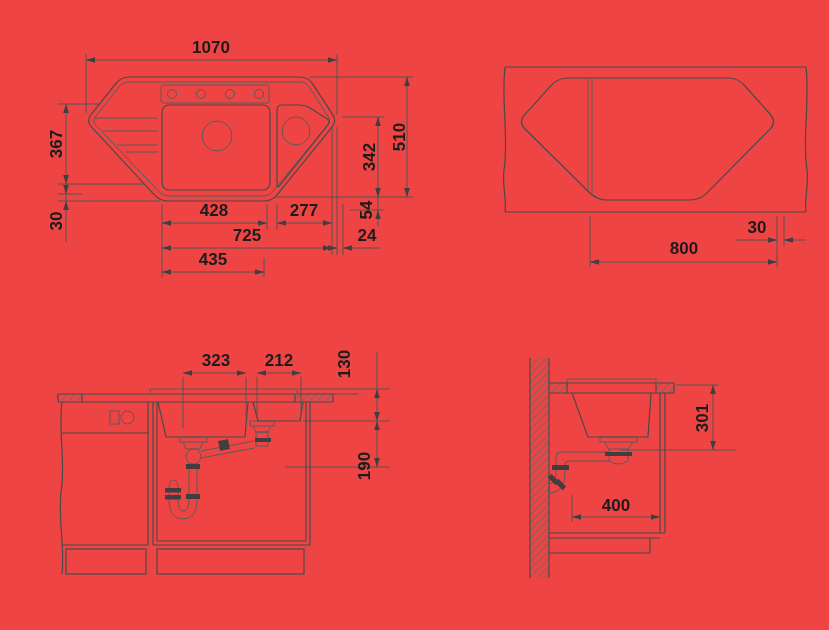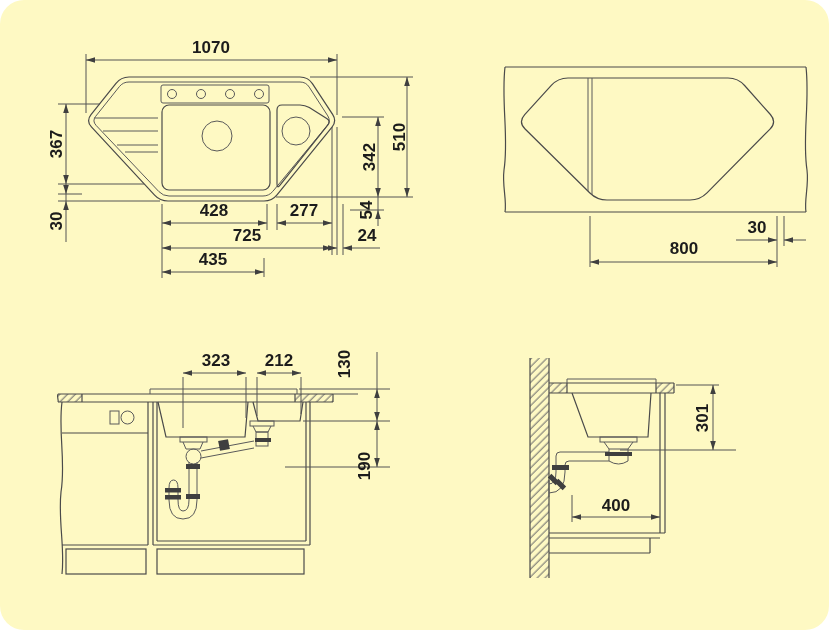--- a/index.html
+++ b/index.html
@@ -1,16 +1,16 @@
 <!DOCTYPE html>
 <html><head>
 <meta charset="utf-8">
 <style>
   html,body{margin:0;padding:0;background:#ffffff;}
-  .stage{position:relative;width:829px;height:630px;background:#fef9c3;overflow:hidden;border-radius:24px;}
+  .stage{position:relative;width:829px;height:630px;background:#ef4444;overflow:hidden;}
   svg{display:block;}
   .geo{stroke:#4a4a4a;stroke-width:1.2;fill:none;}
   .geo2{stroke:#5a5a5a;stroke-width:1;fill:none;}
   .dim{stroke:#555;stroke-width:1;fill:none;}
   .dark{fill:#3f3f3f;stroke:none;}
   .ah{fill:#3f3f3f;stroke:none;}
   text.lbl{font-family:"Liberation Sans","DejaVu Sans",sans-serif;font-weight:bold;font-size:17px;fill:#1c1c1c;}
 </style>
 </head>
 <body>

